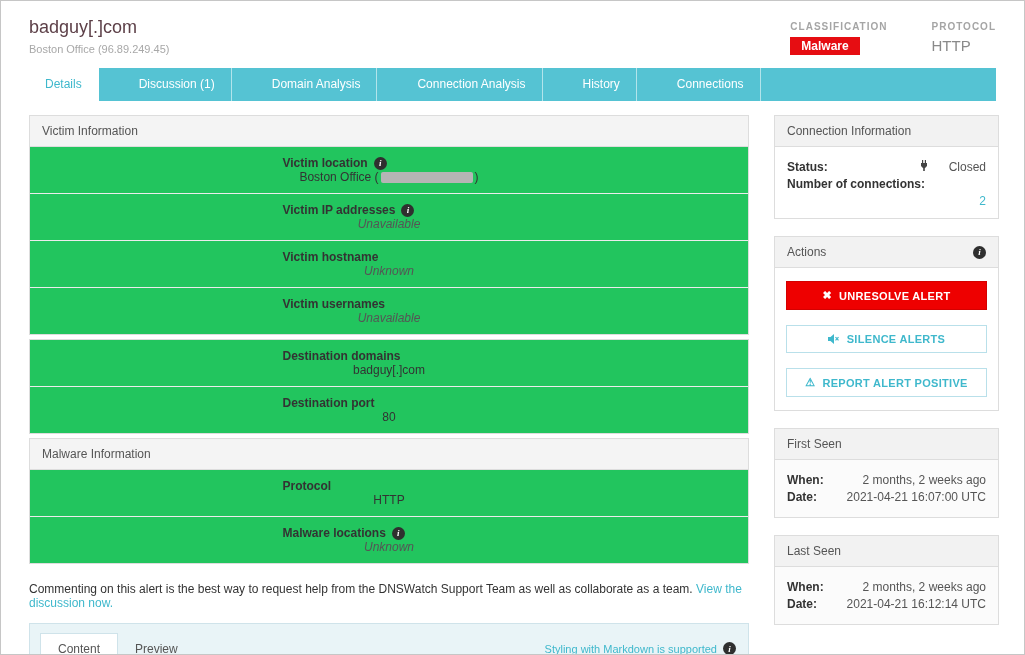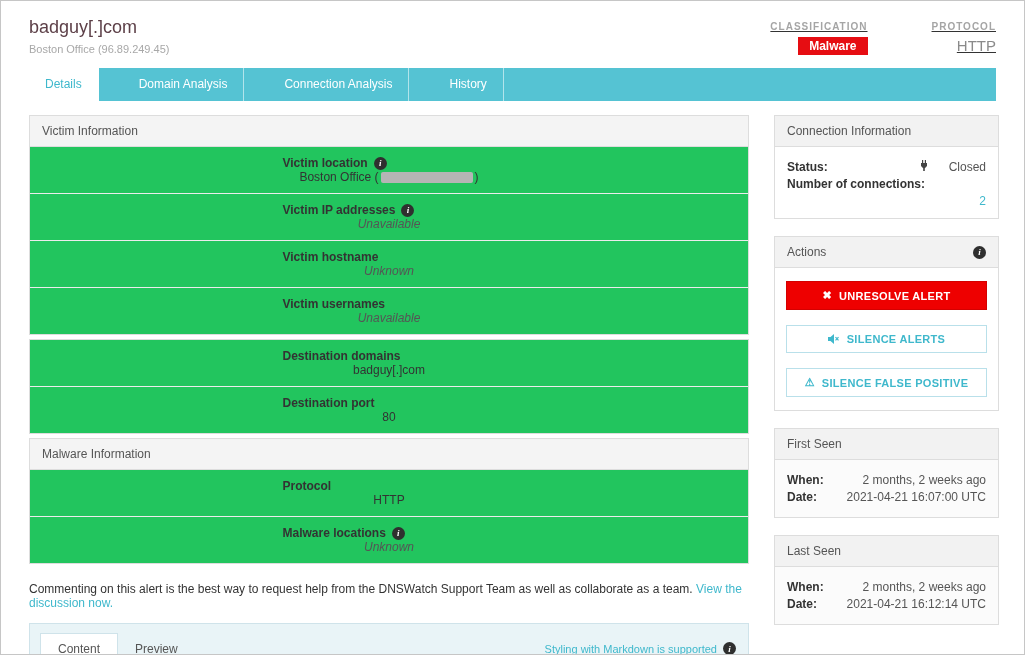--- a/index.html
+++ b/index.html
@@ -11,21 +11,21 @@
     font-family:"Liberation Sans", sans-serif;
     color:#333;
     overflow:hidden;
     position:relative;
   }
 
   
   .page-header { display:flex; justify-content:space-between; padding:16px 28px 0 28px; }
   .alert-title { font-size:18px; font-weight:normal; color:#5d4048; margin:0; }
   .alert-subtitle { font-size:11px; color:#a8a8a8; margin-top:5px; }
-  .header-right { display:flex; gap:64px; text-align:right; padding-top:4px;text-decoration:underline; }
+  .header-right { display:flex; gap:44px; text-align:left; padding-top:4px; }
   .hdr-label { font-size:10px; letter-spacing:1px; color:#a5a5a5; font-weight:bold; }
   .malware-badge { display:inline-block; margin-top:5px; background:#e60d12; color:#fff;
                    font-size:12px; font-weight:bold; padding:2px 11px; }
   .protocol-value { font-size:15px; color:#8a8a8a; margin-top:5px; }
 
   
   .tab-bar { margin:13px 28px 0 28px; background:#55c3d3; display:flex; height:33px;gap:24px; }
   .tab { padding:0 16px; line-height:33px; font-size:12px; color:#fff; cursor:pointer;
          border-right:1px solid rgba(255,255,255,.55); white-space:nowrap; }
   .tab.active { background:#fff; color:#3fb8cc; }
@@ -109,23 +109,25 @@
     </div>
     <div>
       <div class="hdr-label">PROTOCOL</div>
       <div class="protocol-value">HTTP</div>
     </div>
   </div>
 </div>
 
 <div class="tab-bar">
   <div class="tab active">Details</div>
+  <div class="tab">Discussion (1)</div>
   <div class="tab">Domain Analysis</div>
   <div class="tab">Connection Analysis</div>
   <div class="tab">History</div>
+  <div class="tab">Connections</div>
 </div>
 
 <div class="content">
 
   <div class="left-col">
 
     <div class="panel">
       <div class="panel-header">
         <div>Victim Information</div>
       </div>
@@ -242,21 +244,21 @@
           <span class="ic">
             <svg width="12" height="10" viewBox="0 0 12 10">
                 <path d="M0 3h2.5L6 0v10L2.5 7H0z" fill="currentColor"></path>
                 <path d="M7.5 3.2l3 3.2M10.5 3.2l-3 3.2" stroke="currentColor" stroke-width="1.2" fill="none"></path>
               </svg>
           </span>
           <span>SILENCE ALERTS</span>
         </button>
         <button class="btn btn-outline">
           <span class="ic">⚠</span>
-          <span>SILENCE FALSE POSITIVE</span>
+          <span>REPORT ALERT POSITIVE</span>
         </button>
       </div>
     </div>
 
     <div class="rpanel">
       <div class="rpanel-header">First Seen</div>
       <div class="rpanel-body gray">
         <div class="kv">
           <span class="k">When:</span>
           <span class="v">2 months, 2 weeks ago</span>

